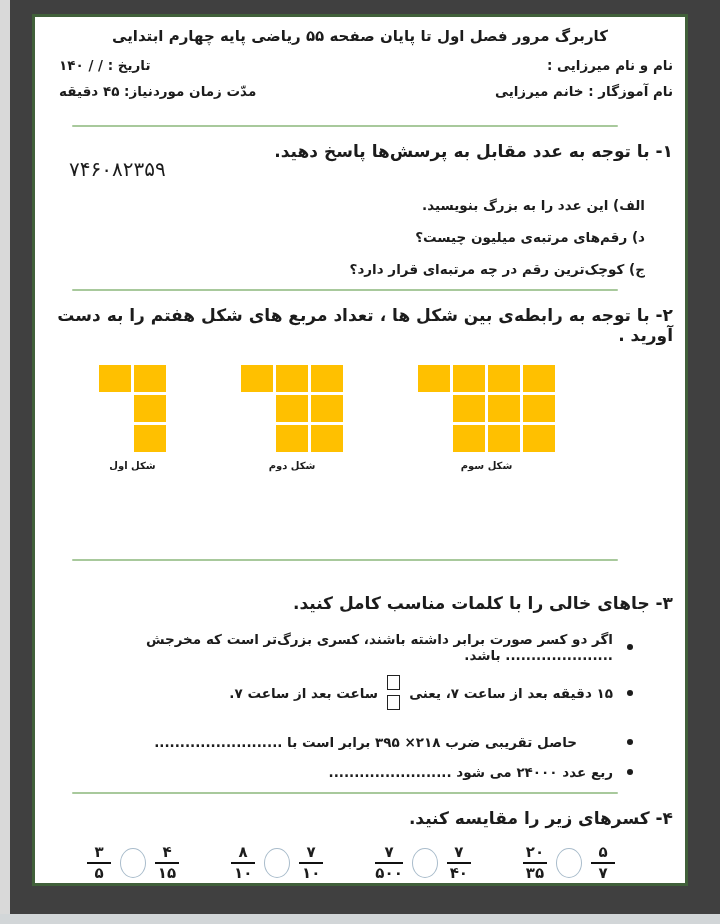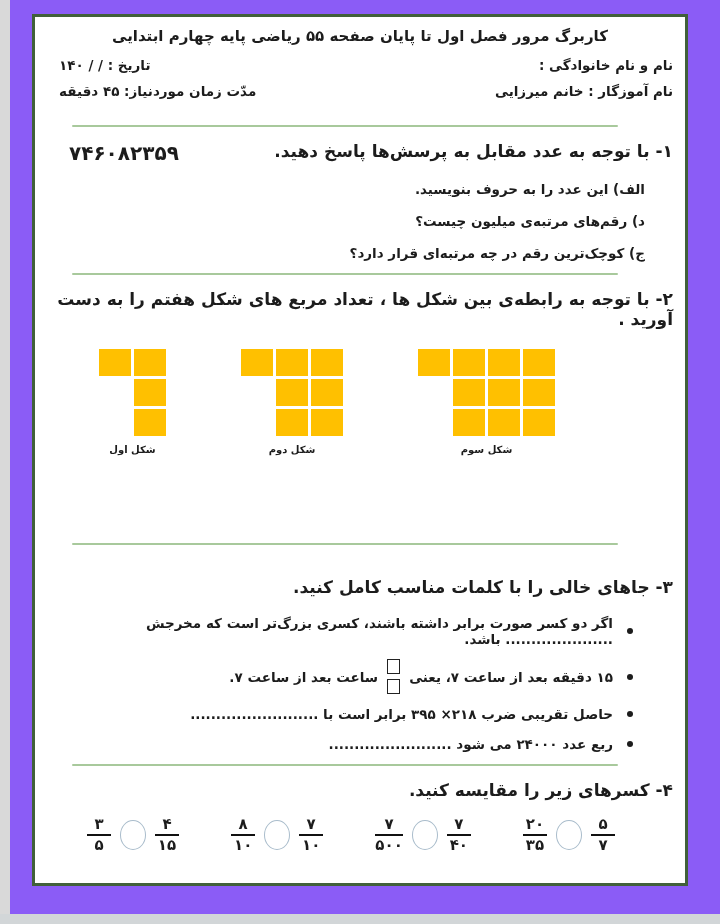--- a/index.html
+++ b/index.html
@@ -6,57 +6,57 @@
     --gold:#FFC000;
     --frame-green:#41603a;
     --sep-green:#a8c99c;
     --circle-outline:#a9bccb;
     --ink:#1c1c1c;
     --edge-gray:#d9d9d9;
   }
   *{margin:0;padding:0;box-sizing:border-box;}
   html,body{background:#fff;}
   body{font-family:"DejaVu Sans","Liberation Sans",sans-serif;color:var(--ink);}
-  .page{position:relative;width:720px;height:924px;background:#8b5cf6;overflow:hidden;}
+  .page{position:relative;width:720px;height:924px;background:#404040;overflow:hidden;}
   .edge-left{position:absolute;left:0;top:0;width:10px;height:914px;background:var(--edge-gray);}
   .edge-bottom{position:absolute;left:0;bottom:0;width:720px;height:10px;background:#d2d6d8;}
   .frame{
     position:absolute;left:32px;top:14px;width:656px;height:872px;
     border:3px solid var(--frame-green);background:#fff;
     direction:rtl;padding:0 12px;
   }
   .title{margin-top:10px;text-align:center;font-size:15px;font-weight:700;}
   .hdr-row{display:flex;justify-content:space-between;align-items:baseline;font-size:13.5px;font-weight:700;}
   .hdr-row.r1{margin-top:12px;}
   .hdr-row.r2{margin-top:10px;}
   .hdr-left{margin-left:12px;}
   .sep{height:2px;background:var(--sep-green);margin-left:25px;margin-right:55px;border-radius:1px;}
   .sep1{margin-top:26px;}
   .sep2{margin-top:12px;}
   .sep3{margin-top:88px;}
   .sep4{margin-top:12px;}
   .q-head{font-size:17px;font-weight:700;}
   
   .q1-row{display:flex;justify-content:space-between;align-items:flex-start;margin-top:14px;}
-  .q1-number{font-size:20px;font-weight:700;letter-spacing:1px;margin-left:22px;direction:ltr;}
+  .q1-number{font-size:20px;font-weight:400;letter-spacing:1px;margin-left:22px;direction:ltr;margin-top:16px;}
   .q1-item{margin-top:16px;padding-right:28px;font-size:13.5px;font-weight:700;}
   
   .q2-head{margin-top:14px;}
   .shapes-row{direction:ltr;display:flex;justify-content:space-between;align-items:flex-start;margin-top:20px;padding-left:52px;padding-right:118px;}
   .shape-fig{display:flex;flex-direction:column;align-items:center;}
   .shape-grid{display:grid;gap:3px;}
   .cell{width:32px;height:27px;}
   .cell.filled{background:var(--gold);}
   .shape-label{margin-top:8px;font-size:10px;font-weight:700;text-align:center;}
   
   .q3-head{margin-top:32px;}
   .bullet-row{display:flex;align-items:center;padding-right:40px;font-size:13.5px;font-weight:700;}
   .b1{margin-top:18px;}
   .b2{margin-top:12px;}
-  .b3{margin-top:12px;}
+  .b3{margin-top:24px;gap:36px;}
   .b4{margin-top:14px;}
   .bullet-dot{flex:0 0 auto;width:6px;height:6px;border-radius:50%;background:var(--ink);margin-left:14px;}
   .box-stack{display:inline-flex;flex-direction:column;gap:5px;margin:0 9px;}
   .blank-box{width:13px;height:15px;border:1.5px solid #222;background:#fff;}
   
   .q4-head{margin-top:14px;}
   .fracs-row{display:flex;justify-content:space-between;align-items:center;margin-top:16px;padding-right:58px;padding-left:40px;}
   .cmp-group{display:flex;align-items:center;}
   .frac{display:inline-flex;flex-direction:column;align-items:center;direction:ltr;}
   .frac .num,.frac .den{font-size:15px;font-weight:700;line-height:1.15;}
@@ -68,35 +68,35 @@
 
 <div class="page">
   <div class="edge-left"></div>
   <div class="edge-bottom"></div>
 
   <div class="frame">
 
     <div class="title">کاربرگ مرور فصل اول تا پایان صفحه ۵۵ ریاضی پایه چهارم ابتدایی</div>
 
     <div class="hdr-row r1">
-      <span>نام و نام خانوادگی :</span>
+      <span>نام و نام میرزایی :</span>
       <span class="hdr-left">تاریخ :  /      /  ۱۴۰</span>
     </div>
     <div class="hdr-row r2">
       <span>نام آموزگار :  خانم میرزایی</span>
       <span class="hdr-left">مدّت زمان موردنیاز: ۴۵ دقیقه</span>
     </div>
 
     <div class="sep sep1"></div>
 
     <div class="q1-row">
       <span class="q-head">۱- با توجه به عدد مقابل به پرسش‌ها پاسخ دهید.</span>
       <span class="q1-number">۷۴۶۰۸۲۳۵۹</span>
     </div>
-    <div class="q1-item">الف) این عدد را به حروف بنویسید.</div>
+    <div class="q1-item">الف) این عدد را به بزرگ بنویسید.</div>
     <div class="q1-item">د) رقم‌های مرتبه‌ی میلیون چیست؟</div>
     <div class="q1-item">ج) کوچک‌ترین رقم در چه مرتبه‌ای قرار دارد؟</div>
 
     <div class="sep sep2"></div>
 
     <div class="q-head q2-head">۲- با توجه به رابطه‌ی بین شکل ها ، تعداد مربع های شکل هفتم را به دست آورید .</div>
     <div class="shapes-row">
       <div class="shape-fig">
         <div class="shape-grid" style="grid-template-columns: repeat(2, 32px);">
             <div class="cell filled"></div>

